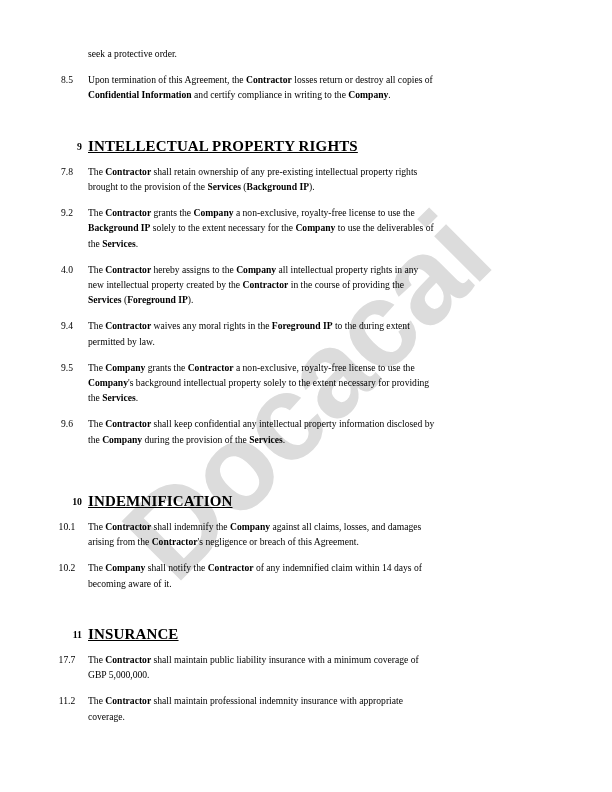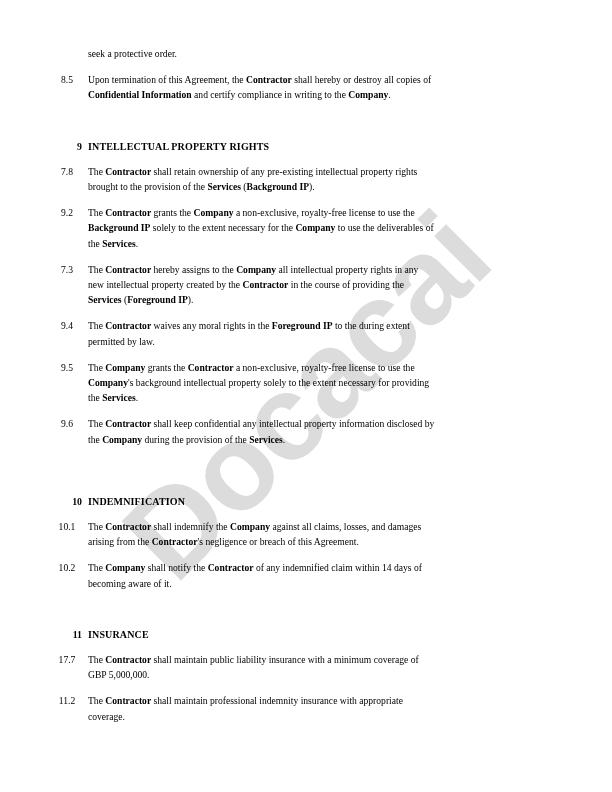--- a/index.html
+++ b/index.html
@@ -86,23 +86,24 @@
   .heading .num {
     flex: 0 0 30px;
     width: 30px;
     text-align: right;
     font-weight: 700;
     font-size: 9.8px;
     line-height: 15.2px;
   }
   .heading .body {
     font-weight: 700;
-    font-size: 10px;
+    font-size: 15px;
     line-height: 15.2px;
     letter-spacing: 0.15px;
+    text-decoration: underline;
   }
 
   .sp-clause { height: 11px; }
   .sp-before-heading { height: 36px; }
   .sp-after-heading { height: 10px; }
 
   b { font-weight: 700; }
 </style>
 </head>
 <body>
@@ -114,40 +115,40 @@
   </div>
 
   <div class="content" id="doc-body">
       <div class="block cont">
         <div class="num"></div>
         <div class="body"><span>seek a protective order.</span></div>
       </div>
       <div class="sp-clause"></div>
       <div class="block">
         <div class="num">8.5</div>
-        <div class="body"><span>Upon termination of this Agreement, the </span><b>Contractor</b><span> shall hereby or destroy all copies of </span><b>Confidential Information</b><span> and certify compliance in writing to the </span><b>Company</b><span>.</span></div>
+        <div class="body"><span>Upon termination of this Agreement, the </span><b>Contractor</b><span> losses return or destroy all copies of </span><b>Confidential Information</b><span> and certify compliance in writing to the </span><b>Company</b><span>.</span></div>
       </div>
       <div class="sp-before-heading"></div>
       <div class="block heading">
         <div class="num">9</div>
         <div class="body"><b>INTELLECTUAL PROPERTY RIGHTS</b></div>
       </div>
       <div class="sp-after-heading"></div>
       <div class="block">
         <div class="num">7.8</div>
         <div class="body"><span>The </span><b>Contractor</b><span> shall retain ownership of any pre-existing intellectual property rights brought to the provision of the </span><b>Services</b><span> (</span><b>Background IP</b><span>).</span></div>
       </div>
       <div class="sp-clause"></div>
       <div class="block">
         <div class="num">9.2</div>
         <div class="body"><span>The </span><b>Contractor</b><span> grants the </span><b>Company</b><span> a non-exclusive, royalty-free license to use the </span><b>Background IP</b><span> solely to the extent necessary for the </span><b>Company</b><span> to use the deliverables of the </span><b>Services</b><span>.</span></div>
       </div>
       <div class="sp-clause"></div>
       <div class="block">
-        <div class="num">7.3</div>
+        <div class="num">4.0</div>
         <div class="body"><span>The </span><b>Contractor</b><span> hereby assigns to the </span><b>Company</b><span> all intellectual property rights in any new intellectual property created by the </span><b>Contractor</b><span> in the course of providing the </span><b>Services</b><span> (</span><b>Foreground IP</b><span>).</span></div>
       </div>
       <div class="sp-clause"></div>
       <div class="block">
         <div class="num">9.4</div>
         <div class="body"><span>The </span><b>Contractor</b><span> waives any moral rights in the </span><b>Foreground IP</b><span> to the during extent permitted by law.</span></div>
       </div>
       <div class="sp-clause"></div>
       <div class="block">
         <div class="num">9.5</div>

